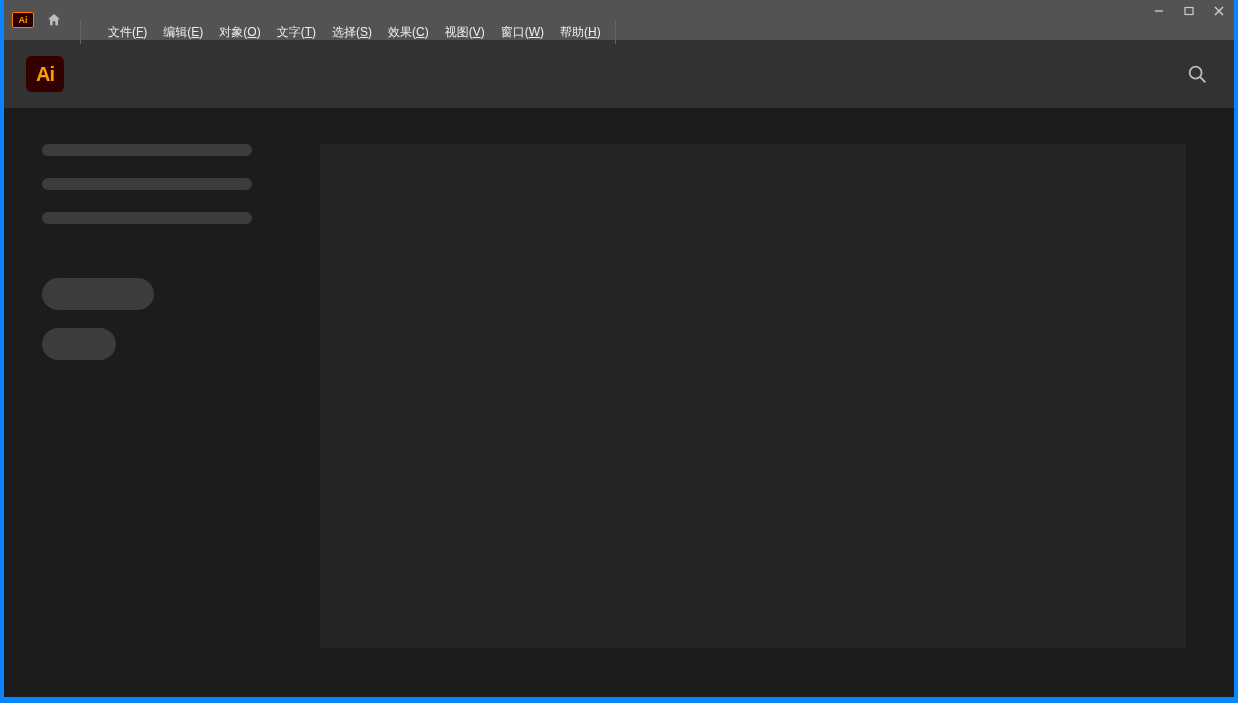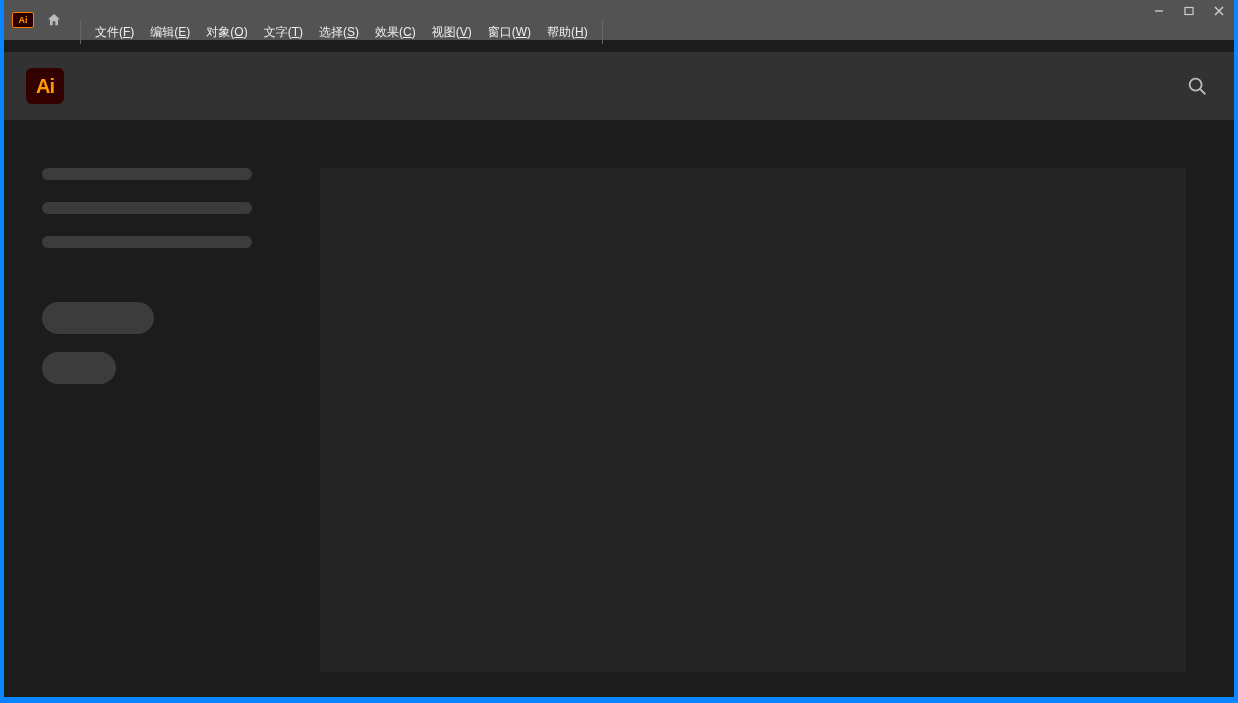--- a/index.html
+++ b/index.html
@@ -14,21 +14,20 @@
   }
   .window {
     position: absolute;
     left: 4px;
     top: 0;
     width: 1230px;
     height: 697px;
     background: #1c1c1c;
     display: flex;
     flex-direction: column;
-    gap: 12px;
   }
 
   
   .menubar {
     height: 40px;
     background: #535353;
     display: flex;
     align-items: center;
     padding: 0 4px;
     position: relative;
@@ -55,21 +54,21 @@
     height: 20px;
     display: flex;
     align-items: center;
     justify-content: center;
     margin-right: 16px;
   }
   .menu-items {
     display: flex;
     align-items: center;
     gap: 0;
-    padding-left: 6px;
+    padding-left: 19px;
     border-left: 1px solid #666;
     height: 24px;
     margin-top: 24px;
   }
   .menu-item {
     padding: 4px 8px;
     color: #eee;
     font-size: 12px;
     white-space: nowrap;
   }

